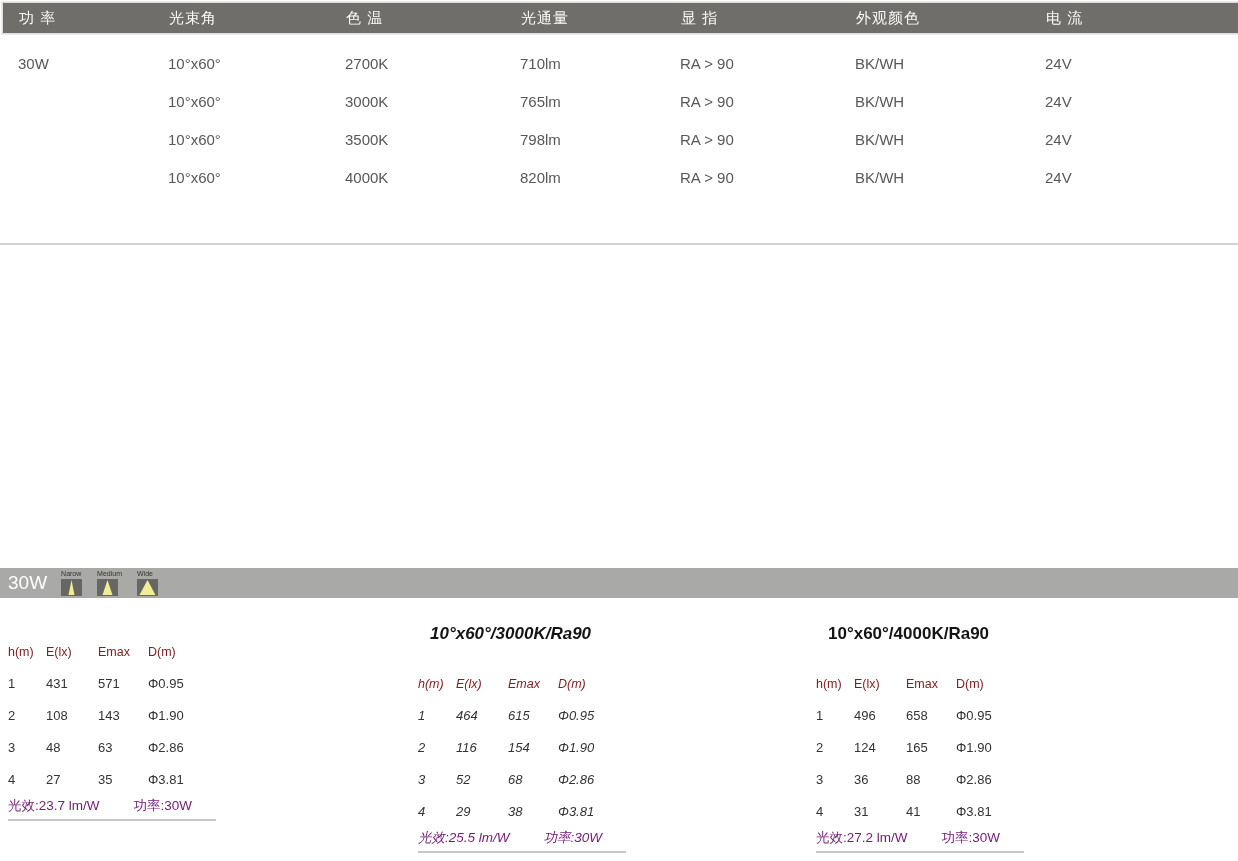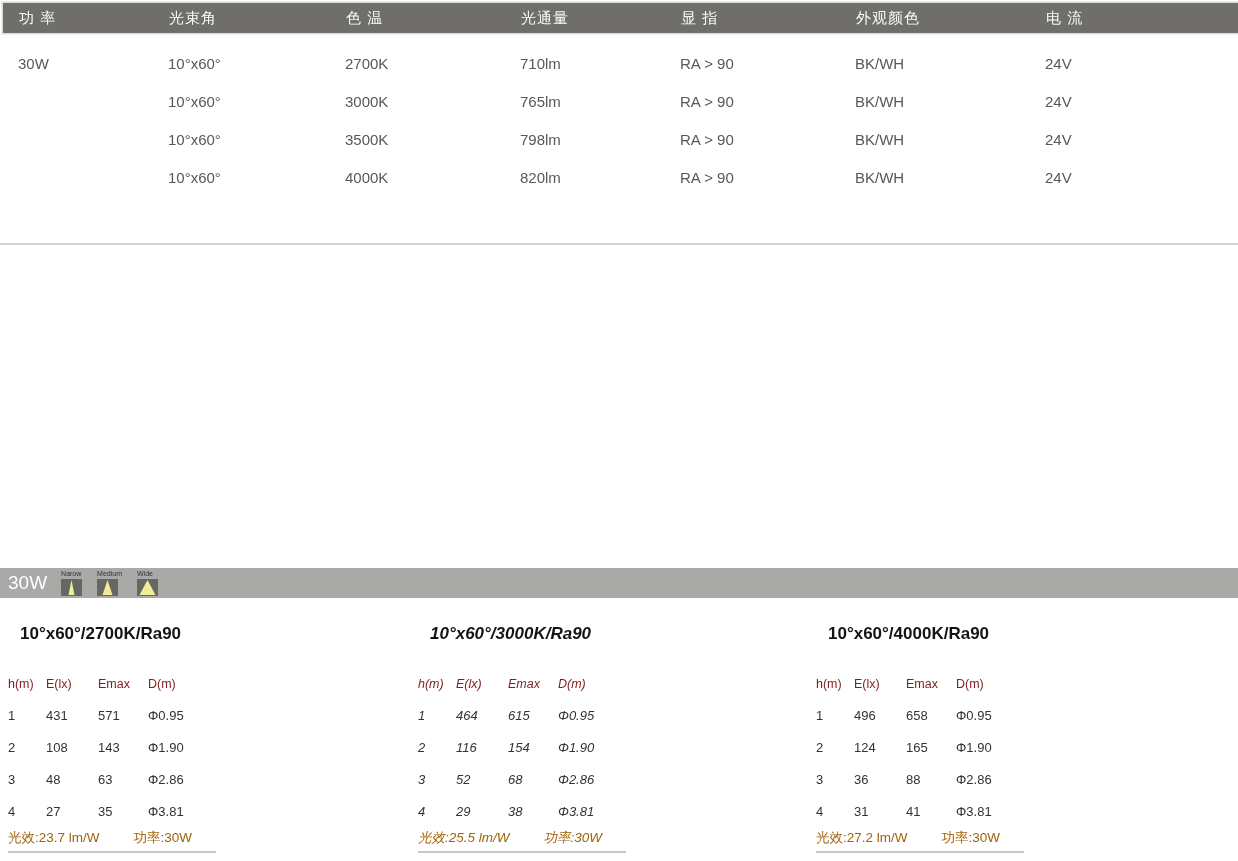--- a/index.html
+++ b/index.html
@@ -48,21 +48,21 @@
     margin:12px 0 0 12px;font-size:17px;font-weight:bold;color:#141414;line-height:20px;
   }
   .pgrid{
     margin-top:24px;display:grid;grid-template-columns:38px 52px 50px 80px;
     font-size:13px;color:#333333;
   }
   .pgrid .pcell{line-height:32px;height:32px;}
   .pgrid .phead{font-size:12.5px;color:#7f1d1d;}
   .pfoot{
     margin-top:2px;width:208px;display:flex;gap:34px;
-    font-size:13.5px;color:#a16207;padding-bottom:5px;
+    font-size:13.5px;color:#701a75;padding-bottom:5px;
     border-bottom:2px solid #c8c8c8;line-height:16px;
   }
 </style>
 </head>
 <body>
 
 <div class="spec-header">
     <div>功 率</div>
     <div>光束角</div>
     <div>色 温</div>
@@ -133,21 +133,20 @@
         <svg width="21" height="17">
           <rect x="0" y="0" width="21" height="17" fill="#666663"></rect>
           <polygon points="10.5,1 2.5,16 18.5,16" fill="#f1ed96"></polygon>
         </svg>
       </div>
     </div>
 </div>
 
 <div id="ptables">
     <div class="ptable">
-      <div class="ptitle">10°x60°/2700K/Ra90</div>
       <div class="pgrid">
         <div class="pcell phead">h(m)</div>
         <div class="pcell phead">E(lx)</div>
         <div class="pcell phead">Emax</div>
         <div class="pcell phead">D(m)</div>
         <div class="pcell">1</div>
         <div class="pcell">431</div>
         <div class="pcell">571</div>
         <div class="pcell">Φ0.95</div>
         <div class="pcell">2</div>

